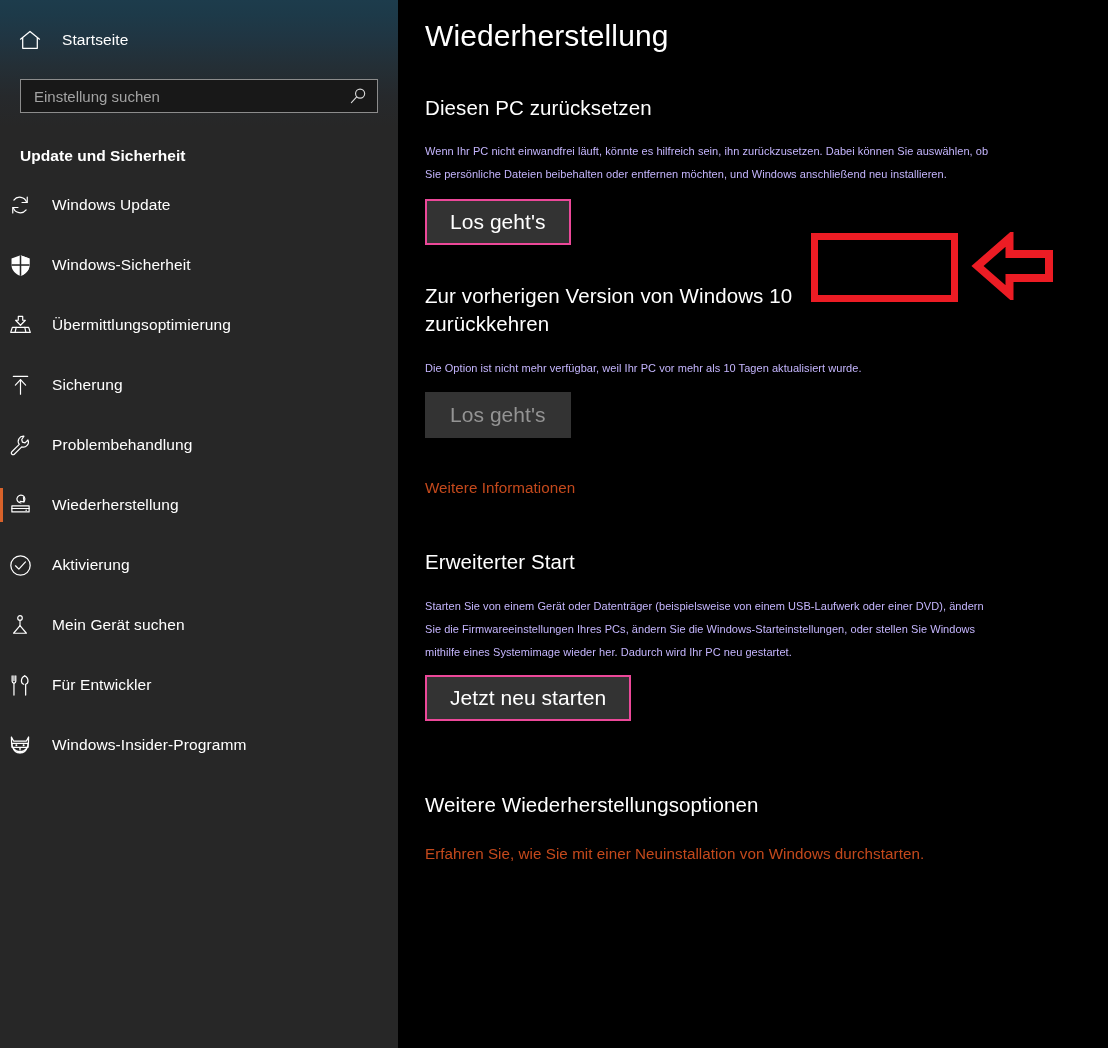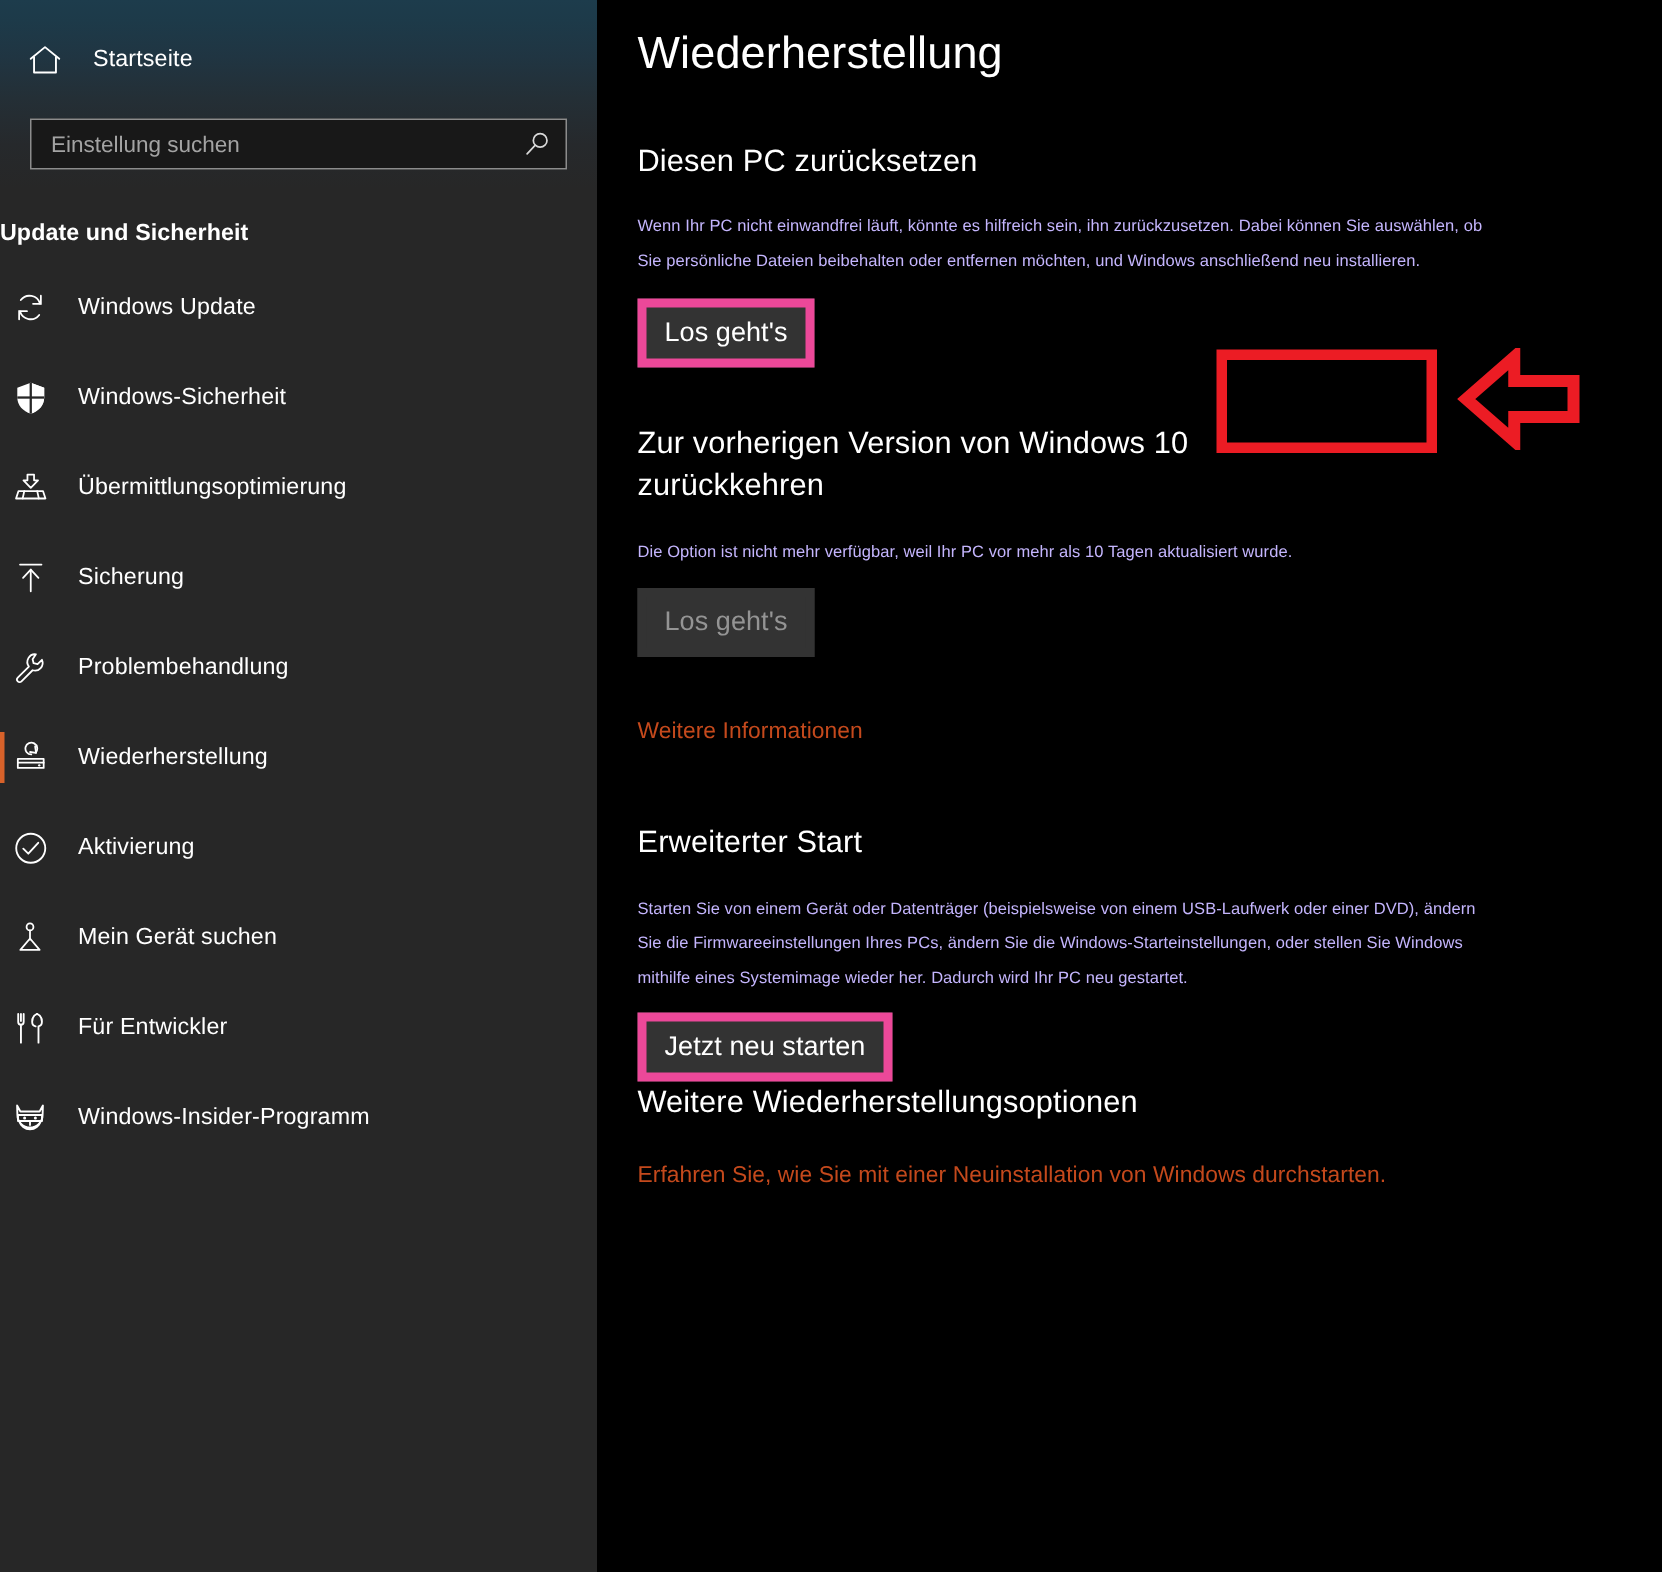--- a/index.html
+++ b/index.html
@@ -91,20 +91,21 @@
     transform: translateY(-50%);
     width: 18px;
     height: 18px;
     pointer-events: none;
   }
 
   .section-title {
     font-size: 15.5px;
     font-weight: bold;
     color: #ffffff;
+    padding-left: 20px;
     margin-top: 34px;
     letter-spacing: .05px;
   }
 
   .nav {
     margin-top: 20px;
   }
   .nav-item {
     position: relative;
     display: flex;
@@ -172,27 +173,27 @@
     line-height: 23px;
     max-width: 565px;
     letter-spacing: .05px;
   }
 
   .btn {
     display: inline-flex;
     align-items: center;
     justify-content: center;
     height: 46px;
-    padding: 0 12px;
+    padding: 0 23px;
     min-width: 110px;
     background: #333333;
-    border: 6px solid #ec4899;
+    border: 2px solid #ec4899;
     color: #ffffff;
     font-family: inherit;
-    font-size: 18px;
+    font-size: 21px;
     letter-spacing: .05px;
     cursor: pointer;
   }
   .btn.disabled {
     background: #333333;
     border-color: #333333;
     color: #949494;
     cursor: default;
   }
 
@@ -214,21 +215,21 @@
 
   #sec-rollback-head { margin-top: 37px; }
   #sec-rollback-body { margin-top: 19px; }
   #btn-rollback      { margin-top: 12px; }
   #link-more-info    { margin-top: 38px; }
 
   #sec-adv-head     { margin-top: 49px; }
   #sec-adv-body     { margin-top: 19px; max-width: 575px; }
   #btn-restart      { margin-top: 11px; }
 
-  #sec-opts-head    { }
+  #sec-opts-head    { margin-top: 70px; }
   #link-fresh-start { margin-top: 24px; }
 
   
   .annotations {
     position: absolute;
     inset: 0;
     pointer-events: none;
   }
   .anno-box {
     position: absolute;

